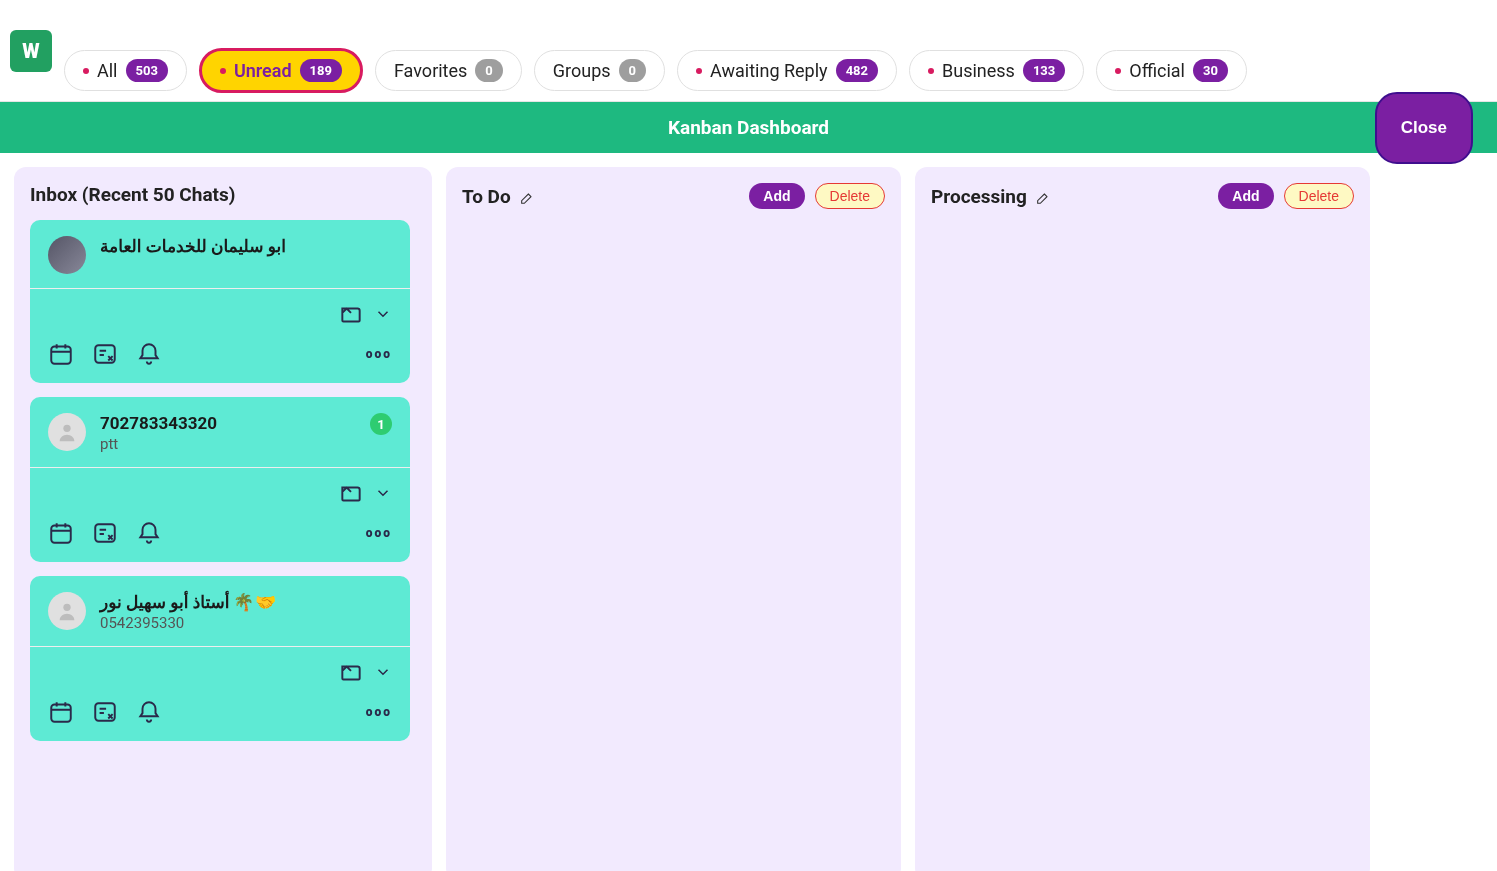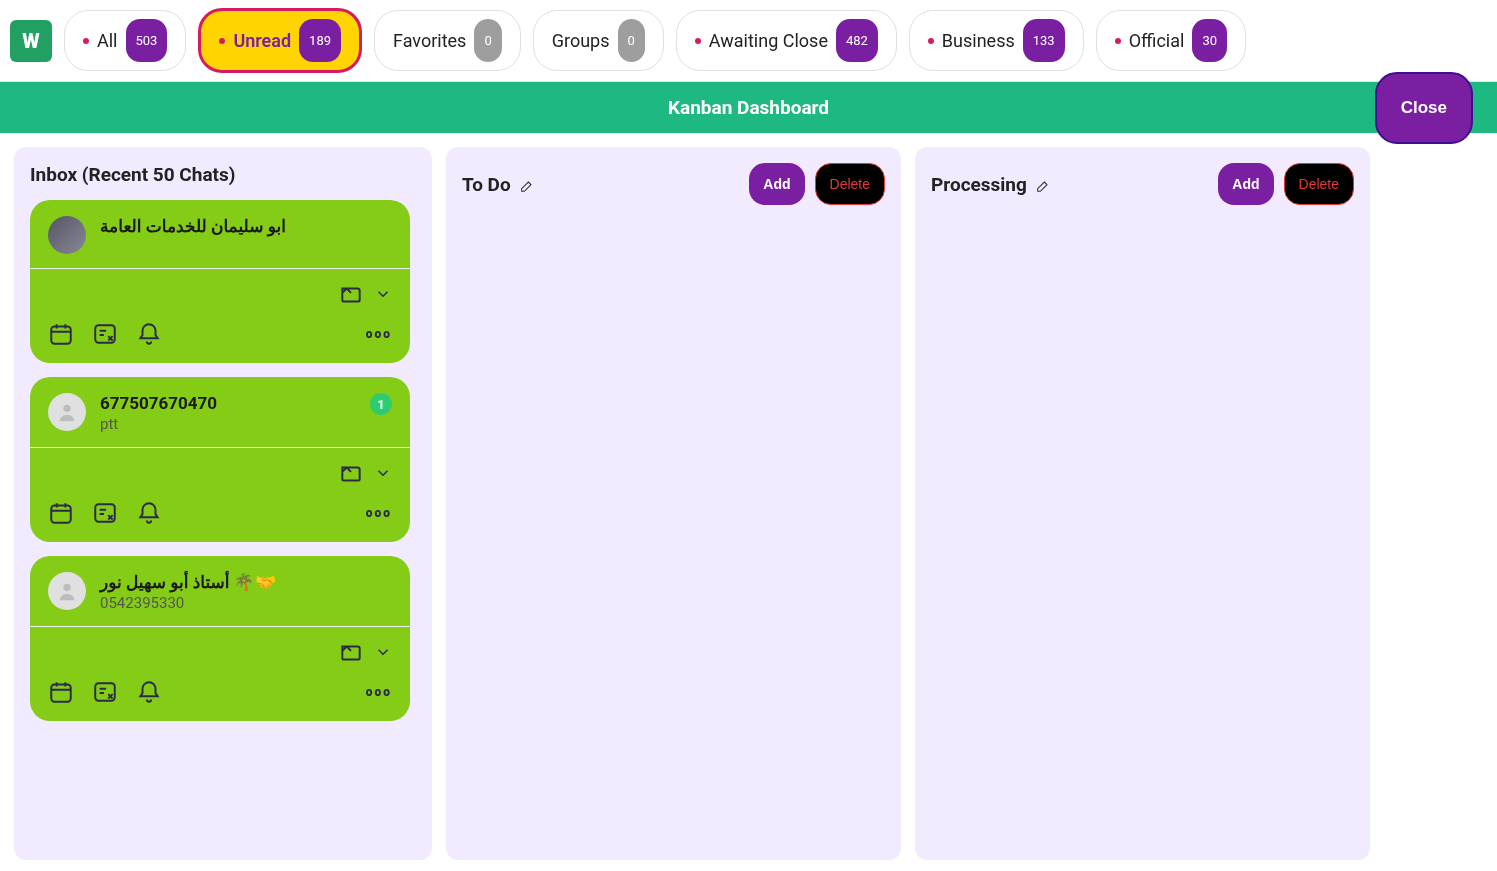--- a/index.html
+++ b/index.html
@@ -1,45 +1,45 @@
 <!DOCTYPE html>
 <html><head>
 <meta charset="utf-8">
 <style>
 * { margin: 0; padding: 0; box-sizing: border-box; }
 body { font-family: -apple-system, BlinkMacSystemFont, "Segoe UI", Roboto, sans-serif; background: #fff; width: 1497px; height: 871px; overflow: hidden; }
 
 .topbar { display: flex; align-items: center; gap: 12px; padding: 8px 10px; background: #fff; border-bottom: 1px solid #e5e5e5; }
 .logo { width: 42px; height: 42px; background: #22a061; border-radius: 6px; display: flex; align-items: center; justify-content: center; color: #fff; font-weight: 900; font-size: 20px; }
-.tab { display: flex; align-items: center; gap: 8px; padding: 8px 18px; border: 1px solid #e0e0e0; border-radius: 24px; background: #fff; cursor: pointer; font-size: 18px; color: #222; position: relative; }
+.tab { display: flex; align-items: center; gap: 8px; padding: 8px 18px; border: 1px solid #e0e0e0; border-radius: 24px; background: #fff; cursor: pointer; font-size: 18px; color: #222; position: relative; margin-top: 40px; }
 .tab .dot { width: 6px; height: 6px; background: #d81b60; border-radius: 50%; }
 .tab.active { background: #ffd400; border: 3px solid #d81b60; color: #7b1fa2; font-weight: 600; }
-.badge { background: #7b1fa2; color: #fff; border-radius: 14px; padding: 14px 10px; font-size: 13px; font-weight: 400; }
+.badge { background: #7b1fa2; color: #fff; border-radius: 14px; padding: 4px 10px; font-size: 13px; font-weight: 700; }
 .badge.gray { background: #9e9e9e; }
 
 .titlebar { background: #1eb980; color: #fff; display: flex; align-items: center; justify-content: center; padding: 14px 20px; position: relative; }
 .titlebar-title { font-size: 19px; font-weight: 700; }
 .close-btn { position: absolute; right: 24px; top: 50%; transform: translateY(-50%); background: #7b1fa2; color: #fff; border: 2px solid #3f0e8e; border-radius: 22px; padding: 24px 24px; font-size: 17px; font-weight: 600; cursor: pointer; }
 
 .board { display: flex; gap: 14px; padding: 14px; background: #fff; height: calc(871px - 130px); }
 .col { background: #f2eafe; border-radius: 12px; padding: 16px; display: flex; flex-direction: column; }
 .col.inbox { width: 418px; }
 .col.kanban { width: 455px; }
 .col-header { display: flex; align-items: center; justify-content: space-between; margin-bottom: 14px; }
 .col-title { font-size: 19px; font-weight: 700; color: #222; display: flex; align-items: center; gap: 8px; }
 .col-actions { display: flex; gap: 10px; }
 .btn-add { background: #7b1fa2; color: #fff; border: none; border-radius: 16px; padding: 0 14px; font-size: 14px; font-weight: 600; cursor: pointer; }
-.btn-del { background: #000000; color: #e53935; border: 1px solid #e53935; border-radius: 16px; padding: 12px 14px; font-size: 14px; font-weight: 500; cursor: pointer; }
+.btn-del { background: #fef9c3; color: #e53935; border: 1px solid #e53935; border-radius: 16px; padding: 4px 14px; font-size: 14px; font-weight: 500; cursor: pointer; }
 
 .chat-list { flex: 1; overflow-y: auto; display: flex; flex-direction: column; gap: 14px; padding-right: 6px; }
 .chat-list::-webkit-scrollbar { width: 10px; }
 .chat-list::-webkit-scrollbar-track { background: transparent; }
 .chat-list::-webkit-scrollbar-thumb { background: #c0b5e0; border-radius: 5px; }
 
-.card { background: #84cc16; border-radius: 20px; overflow: hidden; }
+.card { background: #5eead4; border-radius: 10px; overflow: hidden; }
 .card-top { display: flex; align-items: flex-start; gap: 14px; padding: 16px 18px 14px; }
 .avatar { width: 38px; height: 38px; border-radius: 50%; background: #e0e0e0; flex-shrink: 0; display: flex; align-items: center; justify-content: center; overflow: hidden; }
 .avatar.img { background: linear-gradient(135deg, #556, #889); }
 .avatar svg { width: 22px; height: 22px; fill: #bdbdbd; }
 .card-body { flex: 1; }
 .card-name { font-size: 17px; font-weight: 700; color: #1a1a1a; margin-bottom: 2px; }
 .card-msg { font-size: 15px; color: #555; }
 .card-name, .card-msg { direction: auto; }
 .unread-badge { background: #2ecc71; color: #fff; width: 22px; height: 22px; border-radius: 50%; display: flex; align-items: center; justify-content: center; font-size: 13px; font-weight: 700; }
 .card-divider { border-top: 1px solid #eee; }
@@ -72,21 +72,21 @@
     <div class="tab">
       <span>Favorites</span>
       <span class="badge gray">0</span>
     </div>
     <div class="tab">
       <span>Groups</span>
       <span class="badge gray">0</span>
     </div>
     <div class="tab">
       <span class="dot"></span>
-      <span>Awaiting Close</span>
+      <span>Awaiting Reply</span>
       <span class="badge">482</span>
     </div>
     <div class="tab">
       <span class="dot"></span>
       <span>Business</span>
       <span class="badge">133</span>
     </div>
     <div class="tab">
       <span class="dot"></span>
       <span>Official</span>
@@ -140,21 +140,21 @@
         </div>
         <div class="card">
           <div class="card-top">
             <div class="avatar">
               <svg viewBox="0 0 24 24" fill="#bdbdbd">
                 <circle cx="12" cy="8" r="4"></circle>
                 <path d="M4 22c0-4 4-7 8-7s8 3 8 7"></path>
               </svg>
             </div>
             <div class="card-body">
-              <div class="card-name">677507670470</div>
+              <div class="card-name">702783343320</div>
               <div class="card-msg">ptt</div>
             </div>
             <div class="unread-badge">1</div>
           </div>
           <div class="card-divider"></div>
           <div class="card-row1">
             <span class="ic"><svg viewBox="0 0 24 24">
                 <path d="M4 11l4-4 4 4M4 7h14a2 2 0 012 2v9a1 1 0 01-1 1H5a1 1 0 01-1-1z"></path>
               </svg></span>
             <span class="chev"><svg viewBox="0 0 24 24" fill="none" stroke="currentColor" stroke-width="2">

